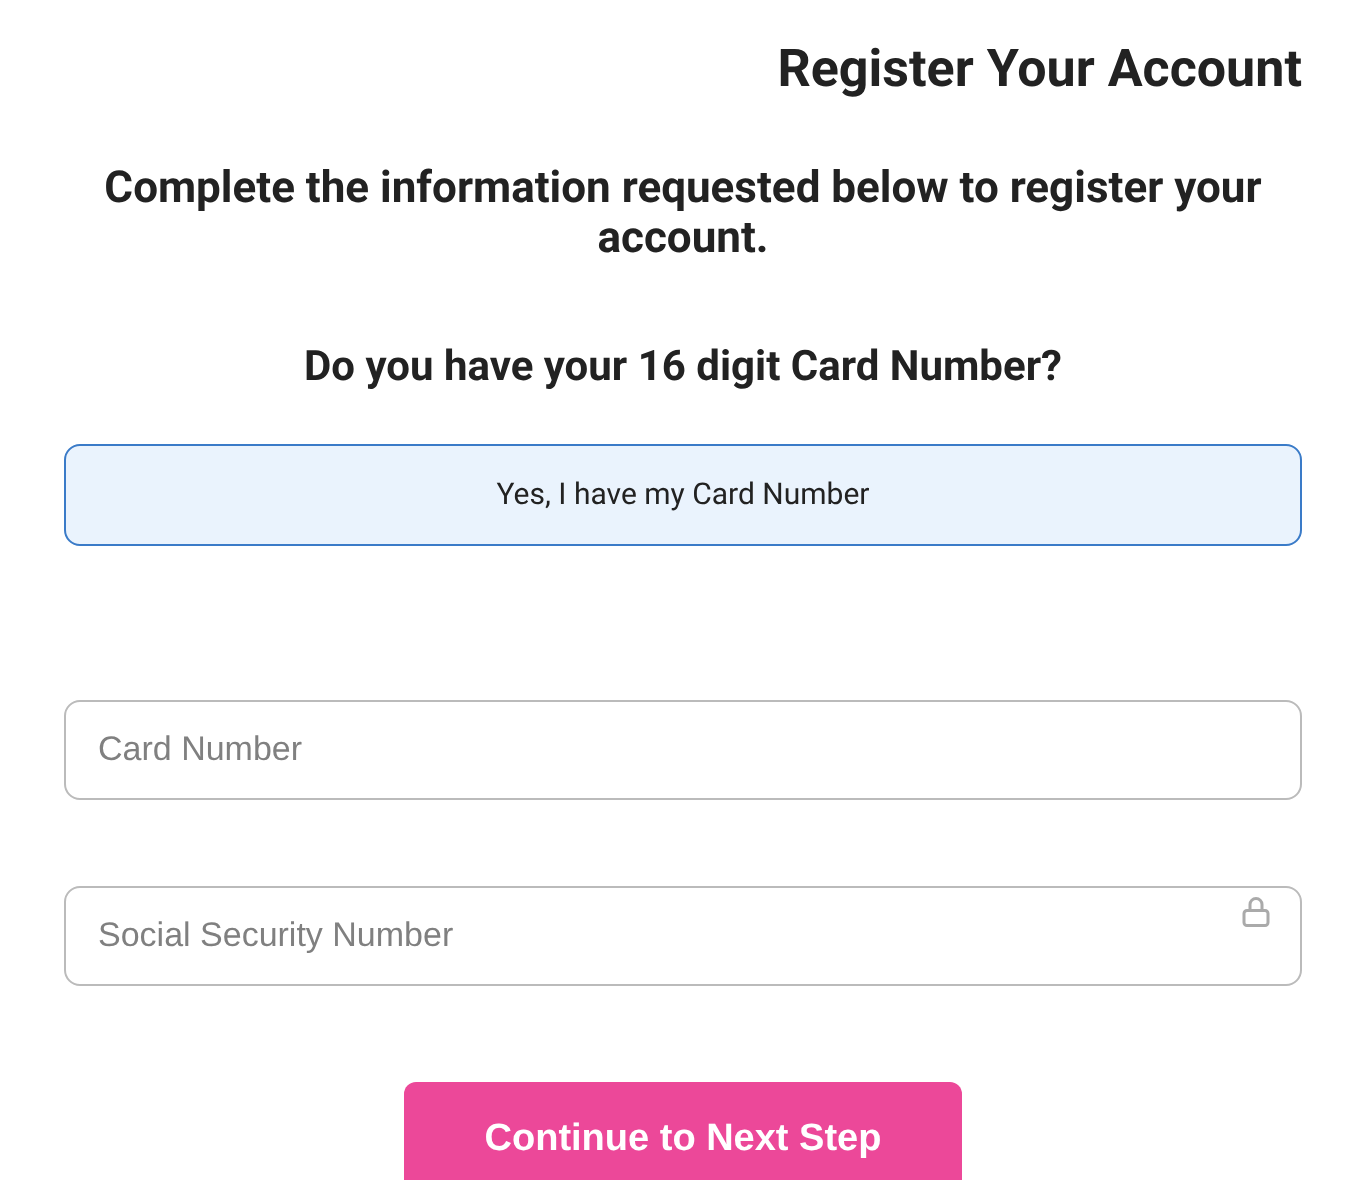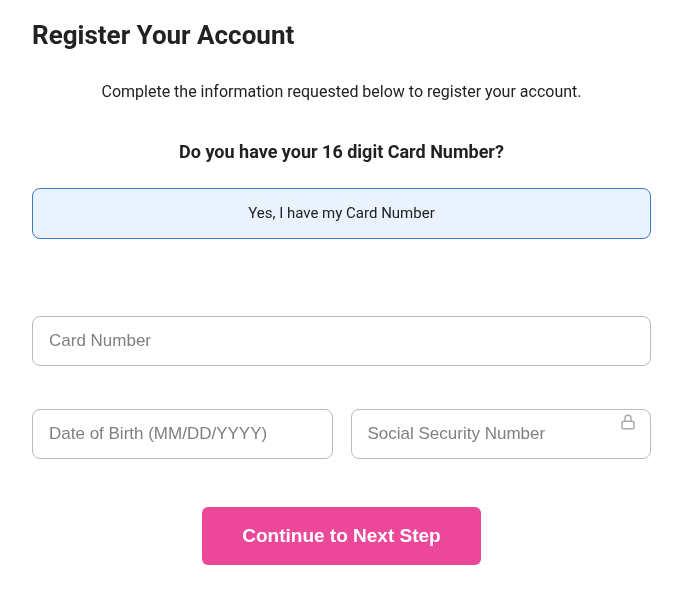--- a/index.html
+++ b/index.html
@@ -8,36 +8,36 @@
       padding: 0;
     }
     body {
       font-family: -apple-system, BlinkMacSystemFont, 'Segoe UI', Roboto, Arial, sans-serif;
       background: #fff;
       width: 683px;
       height: 590px;
       padding: 20px 32px;
     }
     .page-title {
-      text-align: left;
+      text-align: right;
       font-size: 26px;
       font-weight: 700;
       color: #222;
       margin-bottom: 32px;
     }
     .instruction {
       text-align: center;
-      font-size: 16px;
+      font-size: 22px;
       color: #222;
-      font-weight: 400;
+      font-weight: 700;
       margin-bottom: 40px;
     }
     .question {
       text-align: center;
-      font-size: 18px;
+      font-size: 21px;
       font-weight: 700;
       color: #222;
       margin-bottom: 26px;
     }
     .option-row {
       display: flex;
       margin-bottom: 56px;
     }
     .option {
       flex: 1;
@@ -115,23 +115,20 @@
 
 <div class="option-row">
   <div class="option selected">Yes, I have my Card Number</div>
 </div>
 
 <div class="input-group">
   <input type="text" class="text-input" placeholder="Card Number" style="">
 </div>
 
 <div class="input-row">
-  <div class="input-wrapper">
-    <input type="text" class="text-input" placeholder="Date of Birth (MM/DD/YYYY)" style="">
-  </div>
   <div class="input-wrapper has-icon">
     <input type="text" class="text-input" placeholder="Social Security Number" style="">
     <span class="lock-icon">
       <svg width="18" height="18" viewBox="0 0 24 24" fill="none" stroke="currentColor" stroke-width="2" stroke-linecap="round" stroke-linejoin="round">
         <rect x="4" y="11" width="16" height="10" rx="2" ry="2"></rect>
         <path d="M8 11V7a4 4 0 0 1 8 0v4"></path>
       </svg>
     </span>
   </div>
 </div>

